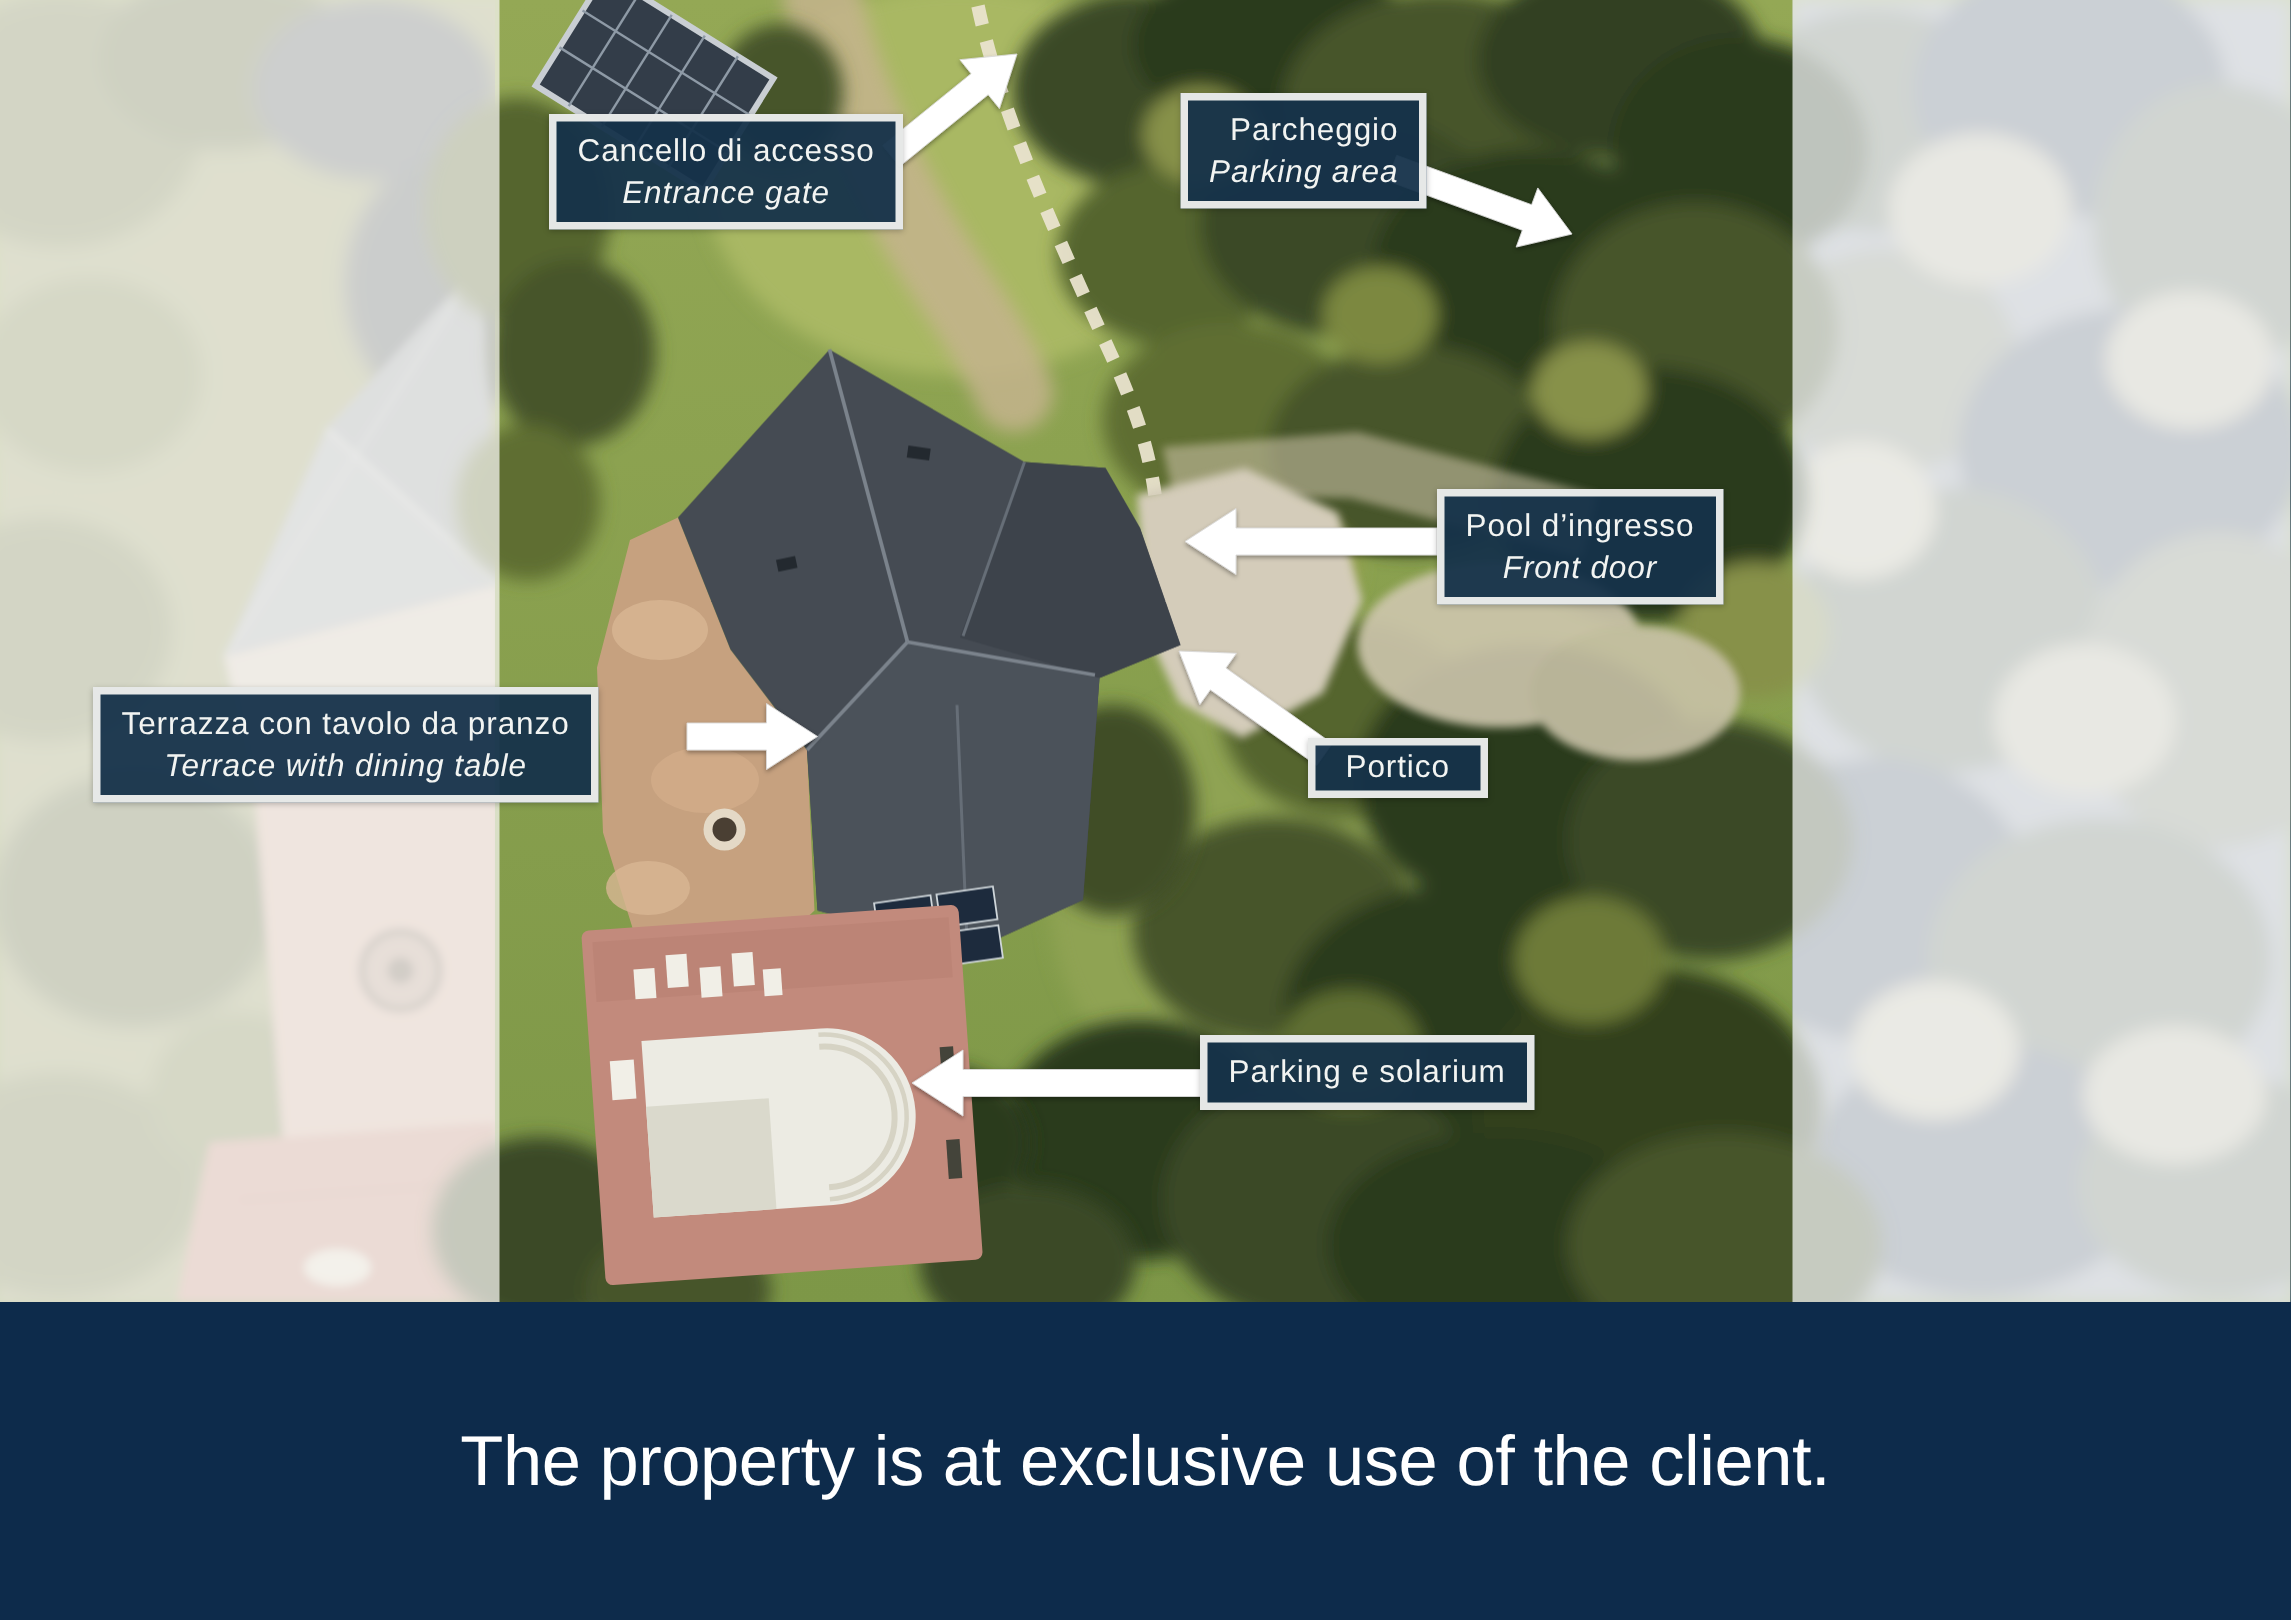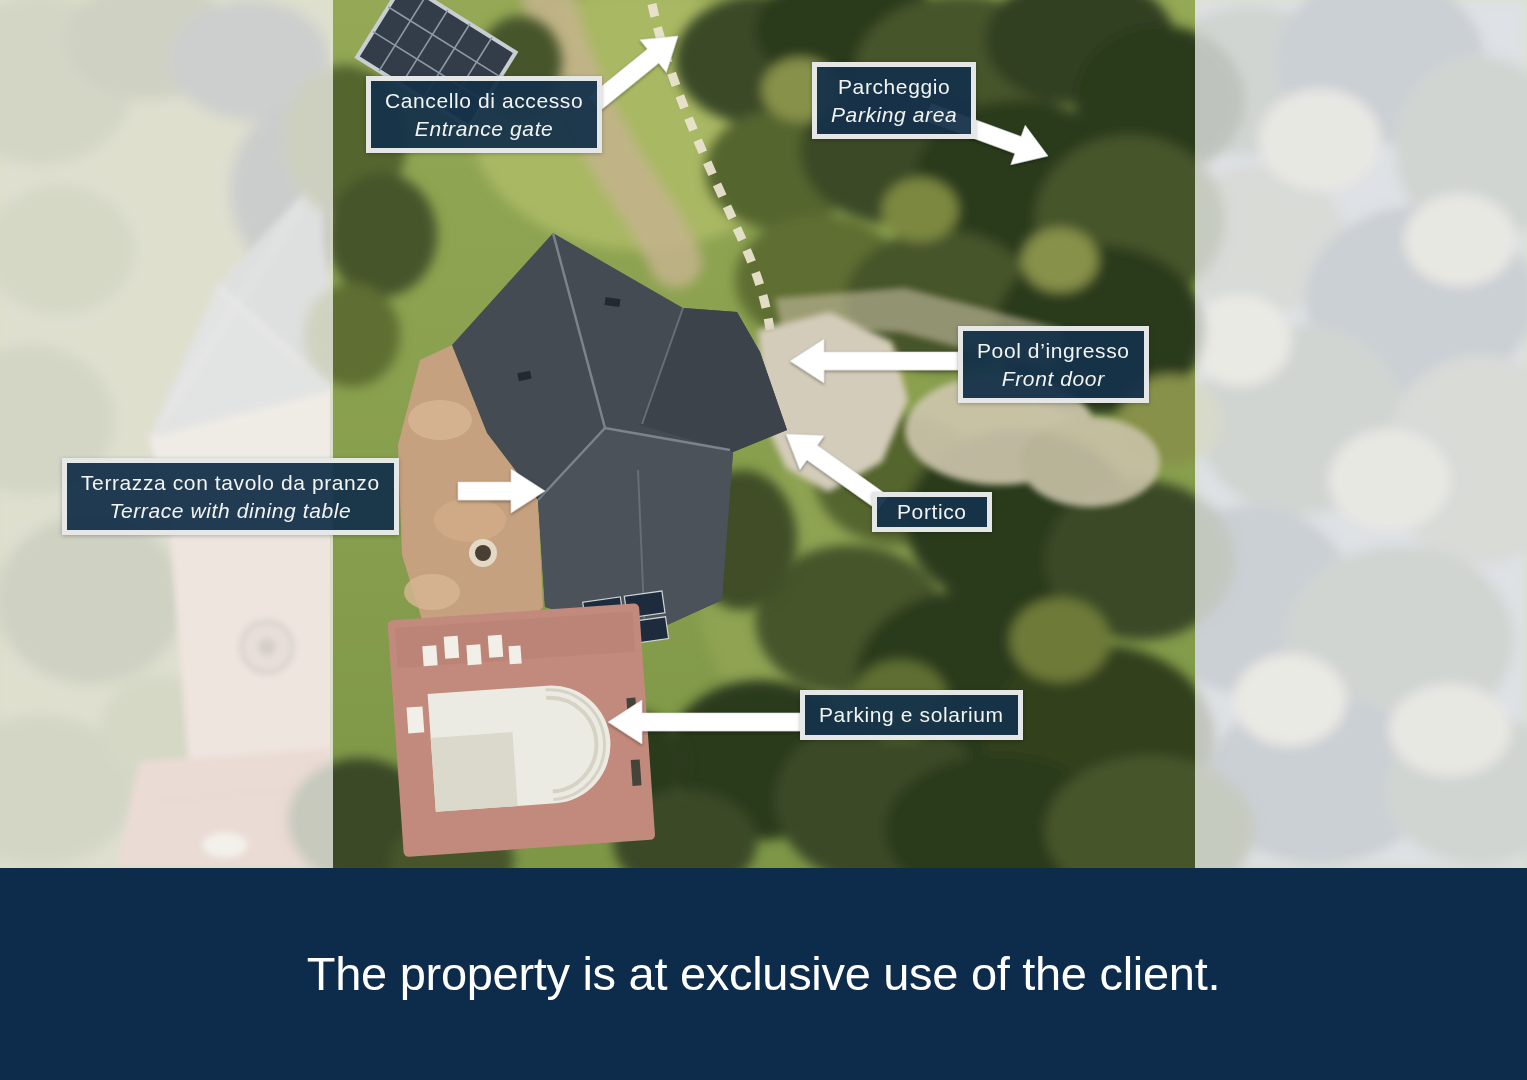--- a/index.html
+++ b/index.html
@@ -10,21 +10,21 @@
   
   .callout{position:absolute;box-sizing:border-box;
            background:rgba(21,49,74,0.95);
            border:5px solid rgba(247,247,244,0.92);
            color:#f2f4f2;text-align:center;
            padding:6px 14px;font-size:21px;line-height:1.32;
            letter-spacing:0.6px;white-space:nowrap;
            box-shadow:0 1px 4px rgba(0,0,0,0.25);}
   .callout .en{font-style:italic;}
   .lbl-cancello{left:366px;top:76px;}
-  .lbl-parcheggio{left:812px;top:62px;}
+  .lbl-parcheggio{left:787px;top:62px;text-align:right;}
   .lbl-porta{left:958px;top:326px;}
   .lbl-terrazza{left:62px;top:458px;}
   .lbl-portico{left:872px;top:492px;padding:1px 20px;}
   .lbl-piscina{left:800px;top:690px;}
   
   .banner{position:absolute;left:0;top:868px;width:1527px;height:212px;
           background:#0d2b4b;display:flex;flex-direction:column;
           justify-content:center;align-items:center;gap:10px;}
   .banner .line{color:#ffffff;font-size:47px;line-height:1.15;
                 letter-spacing:-0.3px;}

